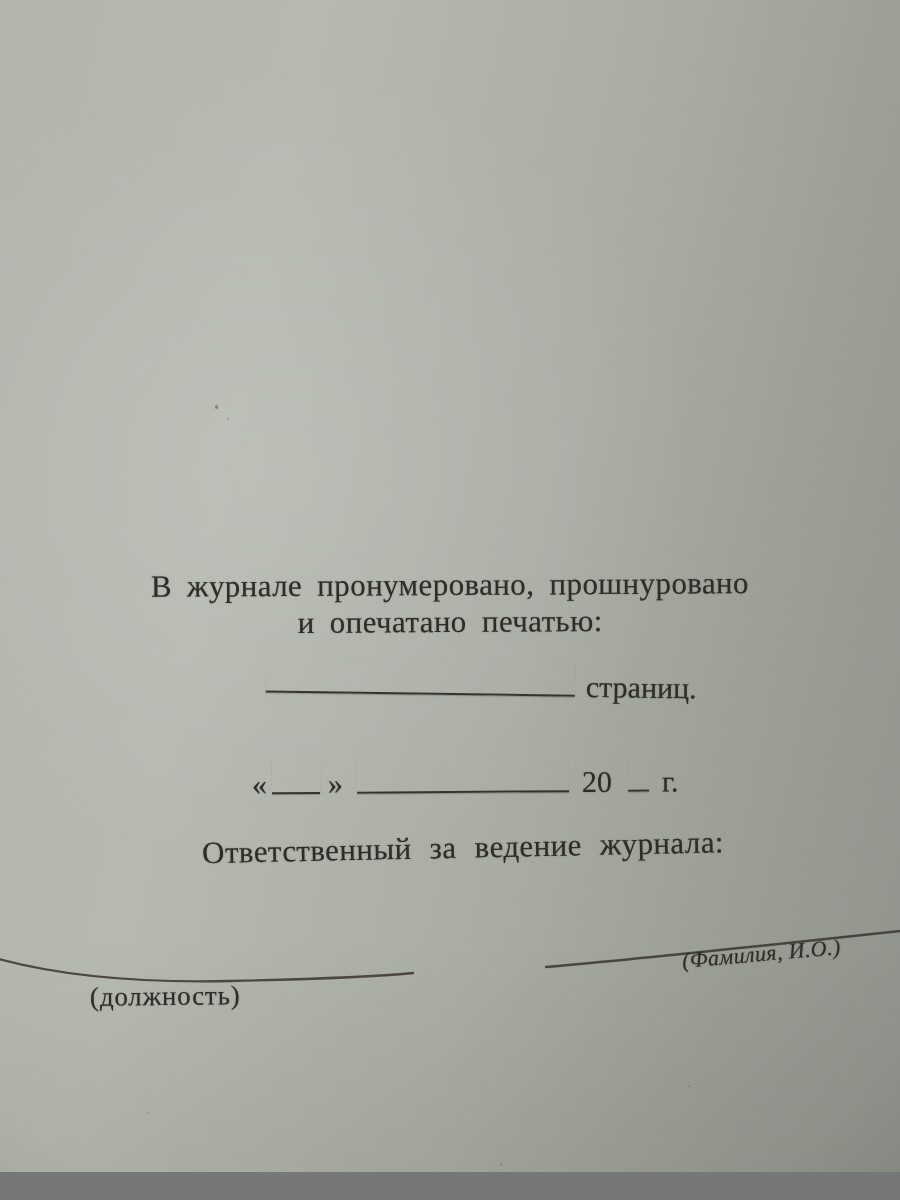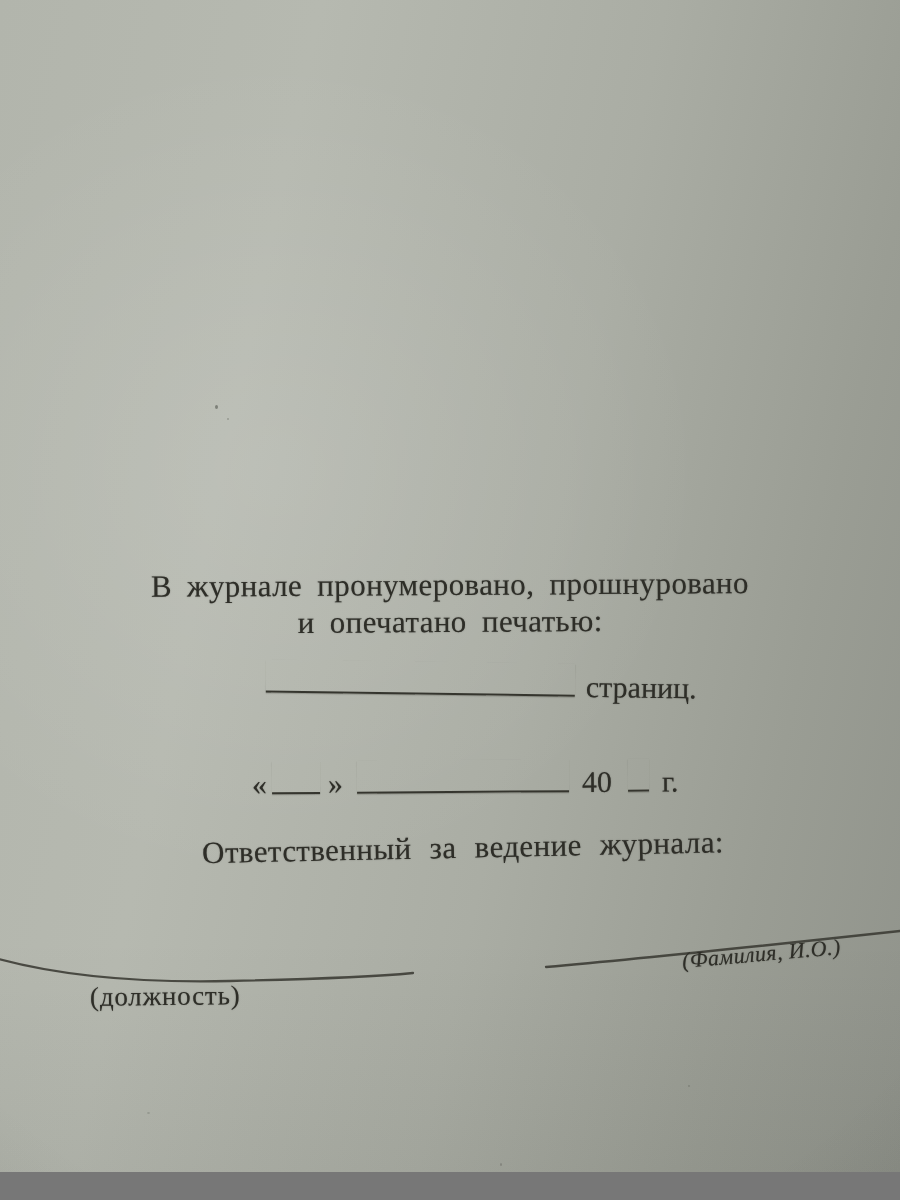--- a/index.html
+++ b/index.html
@@ -89,21 +89,21 @@
   </div>
 
   <div class="row pages-row txt">
     <span class="inner">
       <span class="blank blank-pages"><span></span></span><span class="pages-label">страниц.</span>
     </span>
   </div>
 
   <div class="row date-row txt">
     <span class="inner">
-      <span class="q-open">«</span><span class="blank blank-day"><span></span></span><span class="q-close">»</span><span class="blank blank-month"><span></span></span><span class="year-prefix">40</span><span class="blank blank-year"><span></span></span><span class="year-suffix">г.</span>
+      <span class="q-open">«</span><span class="blank blank-day"><span></span></span><span class="q-close">»</span><span class="blank blank-month"><span></span></span><span class="year-prefix">20</span><span class="blank blank-year"><span></span></span><span class="year-suffix">г.</span>
     </span>
   </div>
 
   <div class="row responsible txt">Ответственный за ведение журнала:</div>
 
   <svg class="sig-svg" viewBox="0 0 900 1200" xmlns="http://www.w3.org/2000/svg">
     <path d="M -5 958 C 60 976, 140 983, 230 981 C 300 979.5, 372 977, 413 973"></path>
     <path d="M 546 967 C 650 958, 780 944, 900 931"></path>
   </svg>
 

